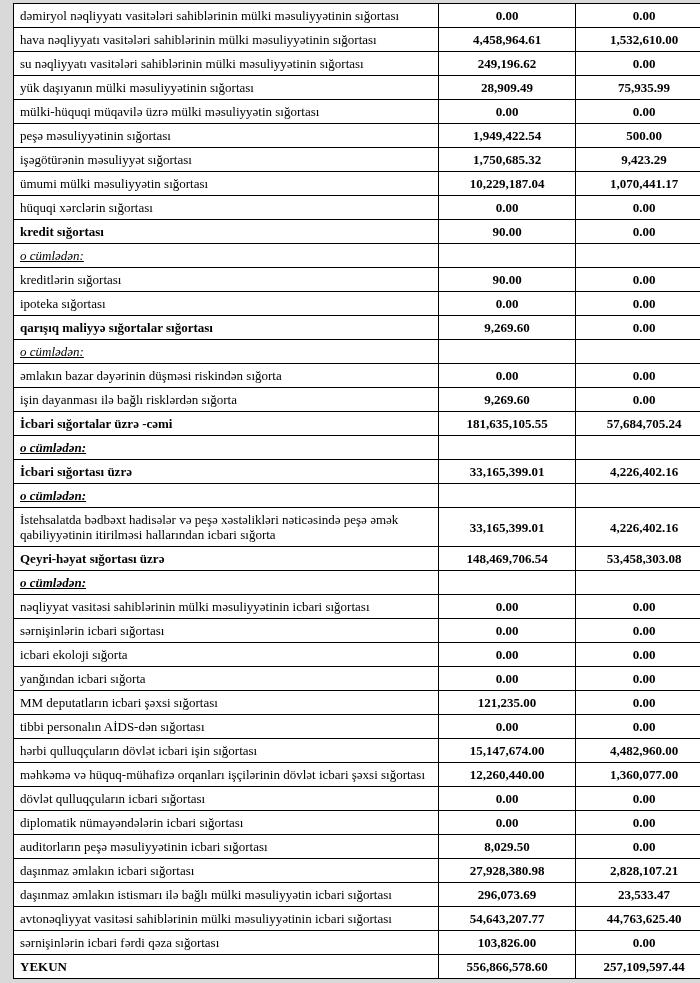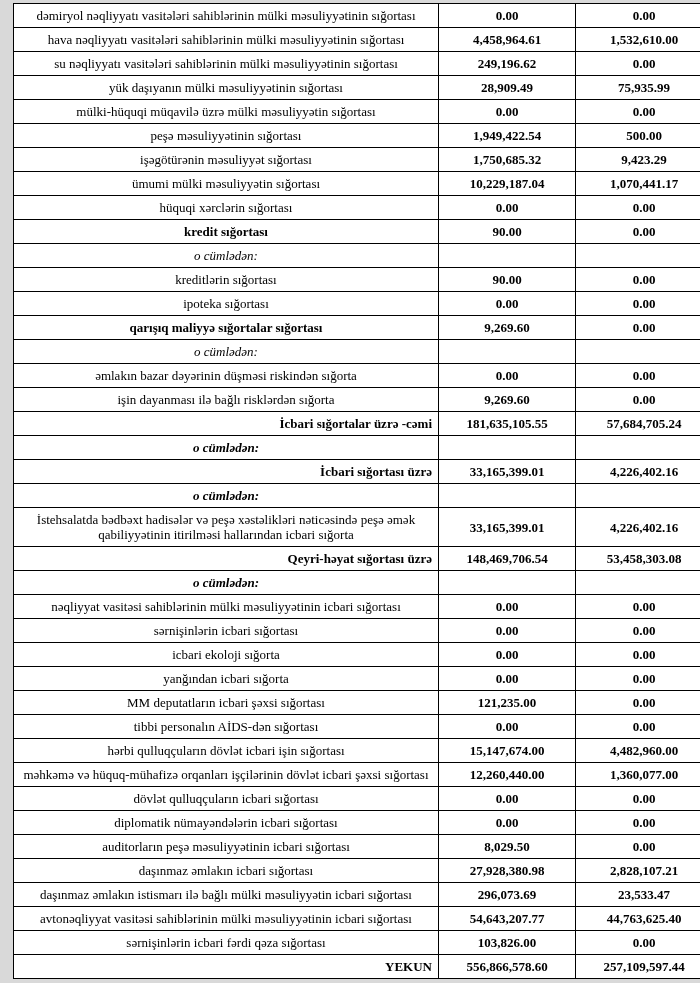--- a/index.html
+++ b/index.html
@@ -28,25 +28,25 @@
     background:var(--table-bg);
   }
   table.doc td{
     border:1.4px solid var(--border);
     font-size:13px;
     line-height:15px;
     padding:4px 6px;
     vertical-align:middle;
     overflow:hidden;
   }
-  td.label{width:412px;text-align:center;}
+  td.label{width:412px;text-align:left;}
   td.val{width:124px;text-align:center;font-weight:bold;}
   td.bold{font-weight:bold;}
-  td.italic{font-style:italic;}
-  td.center{text-align:right;}
+  td.italic{font-style:italic;text-decoration:underline;}
+  td.center{text-align:left;}
 </style>
 </head>
 <body>
 
 <div class="page">
   <table class="doc">
     <tbody>
         <tr>
           <td class="label">dəmiryol nəqliyyatı vasitələri sahiblərinin mülki məsuliyyətinin sığortası</td>
           <td class="val">0.00</td>

